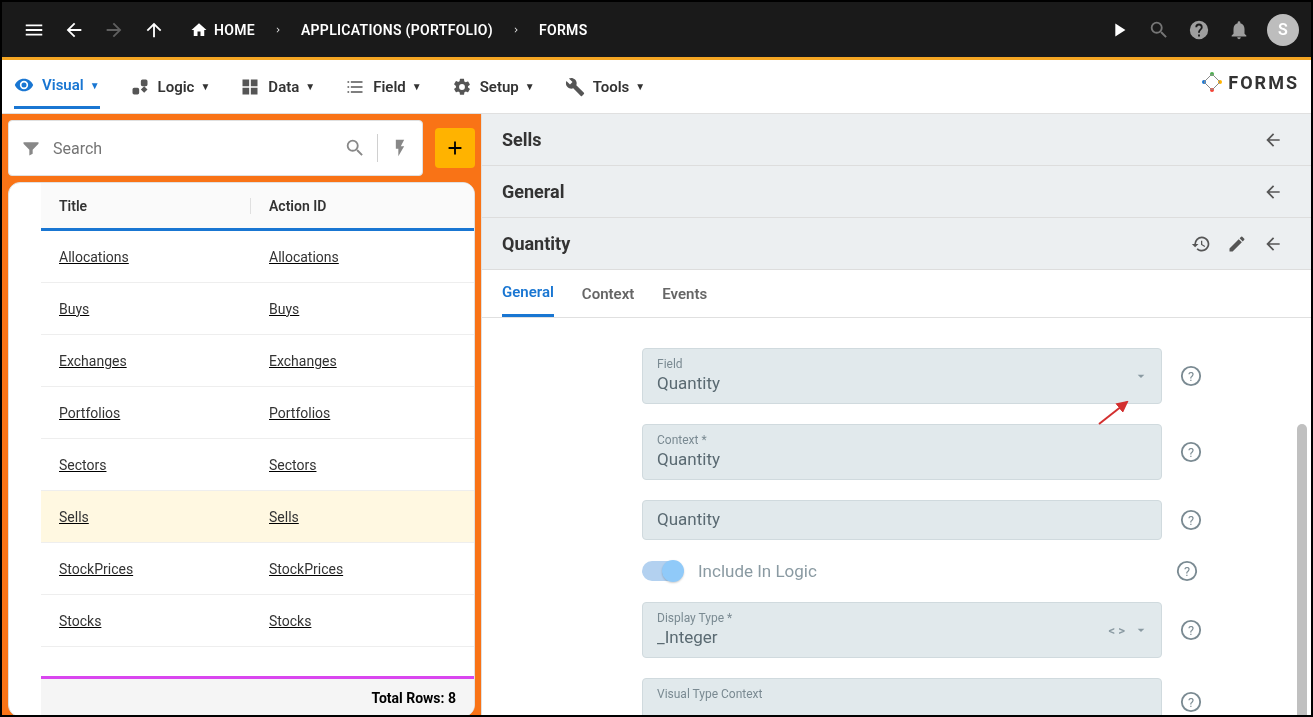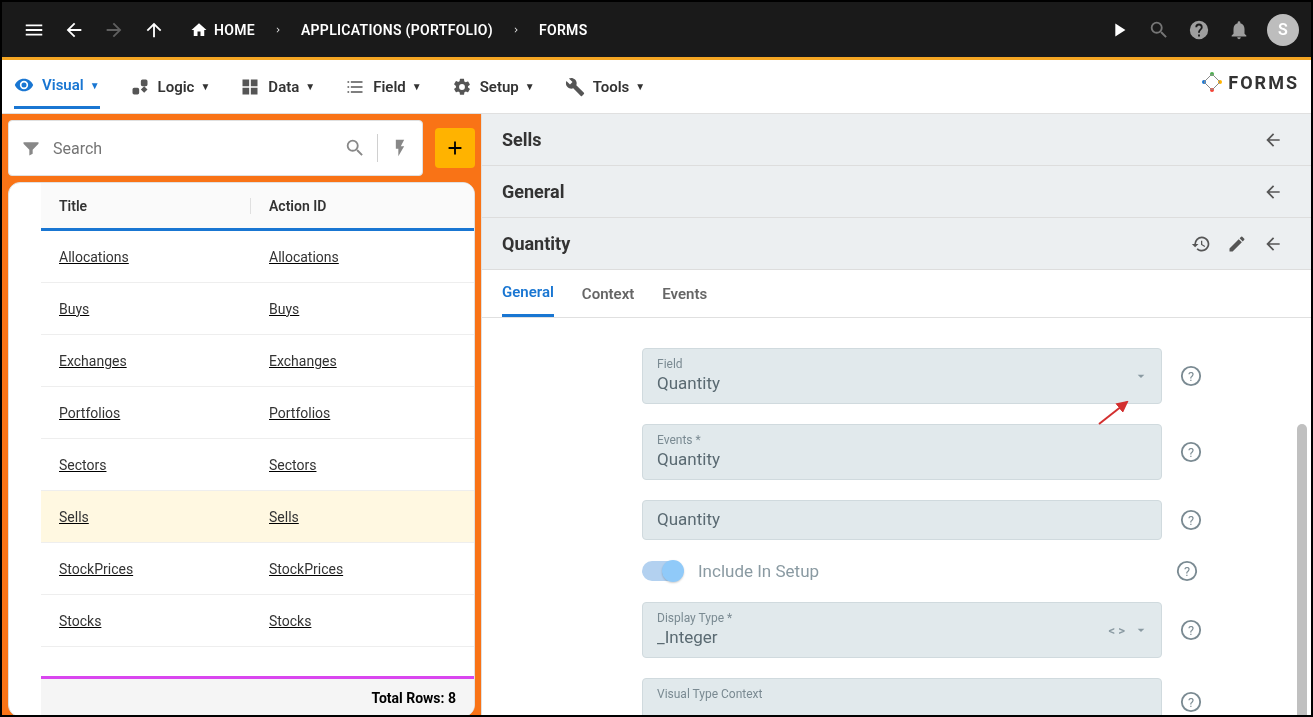--- a/index.html
+++ b/index.html
@@ -338,21 +338,21 @@
         <div class="help-icon">
             <svg viewBox="0 0 24 24">
               <circle cx="12" cy="12" r="10" fill="none" stroke="currentColor" stroke-width="2"></circle>
               <text x="12" y="17" text-anchor="middle" font-size="14" fill="currentColor">?</text>
             </svg>
           </div>
       </div>
 
       <div class="field-row">
         <div class="field-box">
-          <div class="label">Events *</div>
+          <div class="label">Context *</div>
           <div class="value">Quantity</div>
         </div>
         <div class="help-icon">
             <svg viewBox="0 0 24 24">
               <circle cx="12" cy="12" r="10" fill="none" stroke="currentColor" stroke-width="2"></circle>
               <text x="12" y="17" text-anchor="middle" font-size="14" fill="currentColor">?</text>
             </svg>
           </div>
       </div>
 
@@ -365,21 +365,21 @@
               <circle cx="12" cy="12" r="10" fill="none" stroke="currentColor" stroke-width="2"></circle>
               <text x="12" y="17" text-anchor="middle" font-size="14" fill="currentColor">?</text>
             </svg>
           </div>
       </div>
 
       <div class="toggle-row" style="max-width:560px;">
         <div class="toggle">
             <div class="knob"></div>
           </div>
-        <div class="toggle-label">Include In Setup</div>
+        <div class="toggle-label">Include In Logic</div>
         <div class="help-icon">
             <svg viewBox="0 0 24 24">
               <circle cx="12" cy="12" r="10" fill="none" stroke="currentColor" stroke-width="2"></circle>
               <text x="12" y="17" text-anchor="middle" font-size="14" fill="currentColor">?</text>
             </svg>
           </div>
       </div>
 
       <div class="field-row">
         <div class="field-box">

